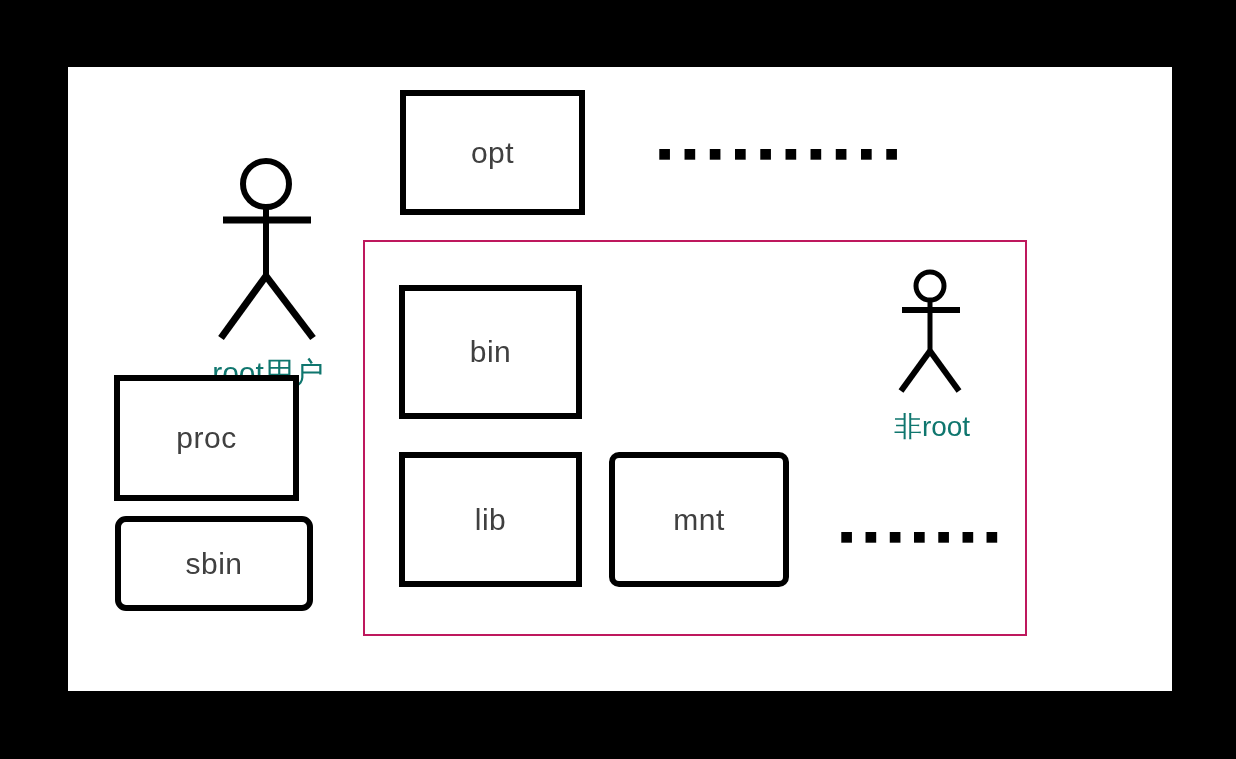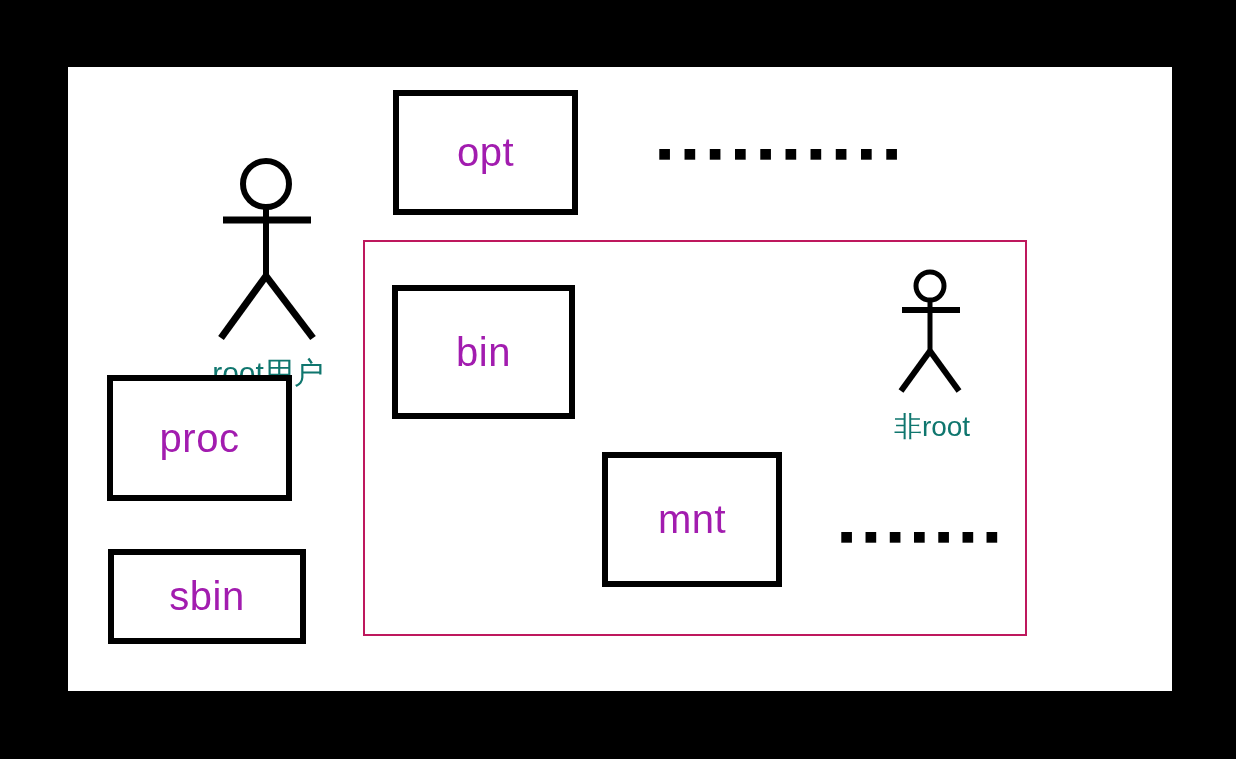--- a/index.html
+++ b/index.html
@@ -21,23 +21,24 @@
     background: #ffffff;
   }
   .dirbox {
     position: absolute;
     box-sizing: border-box;
     border: 6px solid #000;
     background: #fff;
     display: flex;
     align-items: center;
     justify-content: center;
-    font-size: 40px;
-    color: #a21caf;
+    font-size: 30px;
+    color: #404040;
     letter-spacing: 0.5px;
+    margin-left: 7px;
   }
   .container-box {
     position: absolute;
     left: 363px; top: 240px;
     width: 664px; height: 396px;
     box-sizing: border-box;
     border: 2px solid #be185d;
     background: #fff;
   }
   .actor-svg { position: absolute; }
@@ -87,33 +88,36 @@
     <div class="dirbox" style="left:325px; top:23px; width:185px; height:125px;">
       <span>opt</span>
     </div>
 
     <div class="dots dots-top" style="left:590px; top:79px;">■■■■■■■■■■</div>
 
     <div class="dirbox" style="left:39px; top:308px; width:185px; height:126px;">
       <span>proc</span>
     </div>
 
-    <div class="dirbox" style="left:40px; top:482px; width:198px; height:95px;">
+    <div class="dirbox" style="left:40px; top:449px; width:198px; height:95px;border-radius:11px;">
       <span>sbin</span>
     </div>
 
     <div class="container-box" style="left:295px; top:173px;">
 
       <div class="dirbox" style="left:27px; top:43px; width:183px; height:134px;">
         <span>bin</span>
       </div>
 
 
+      <div class="dirbox" style="left:27px; top:210px; width:183px; height:135px;">
+        <span>lib</span>
+      </div>
 
-      <div class="dirbox" style="left:237px; top:210px; width:180px; height:135px;">
+      <div class="dirbox" style="left:237px; top:210px; width:180px; height:135px;border-radius:10px;">
         <span>mnt</span>
       </div>
 
       <svg class="actor-svg" style="left:530px; top:26px;" width="75" height="128" viewBox="0 0 75 128">
         <circle class="stroke" cx="35" cy="18" r="14" stroke-width="5"></circle>
         <line class="stroke" x1="7" y1="42" x2="65" y2="42" stroke-width="6"></line>
         <line class="stroke" x1="35" y1="32" x2="35" y2="85" stroke-width="5"></line>
         <line class="stroke" x1="35" y1="83" x2="6" y2="123" stroke-width="6"></line>
         <line class="stroke" x1="35" y1="83" x2="64" y2="123" stroke-width="6"></line>
       </svg>

